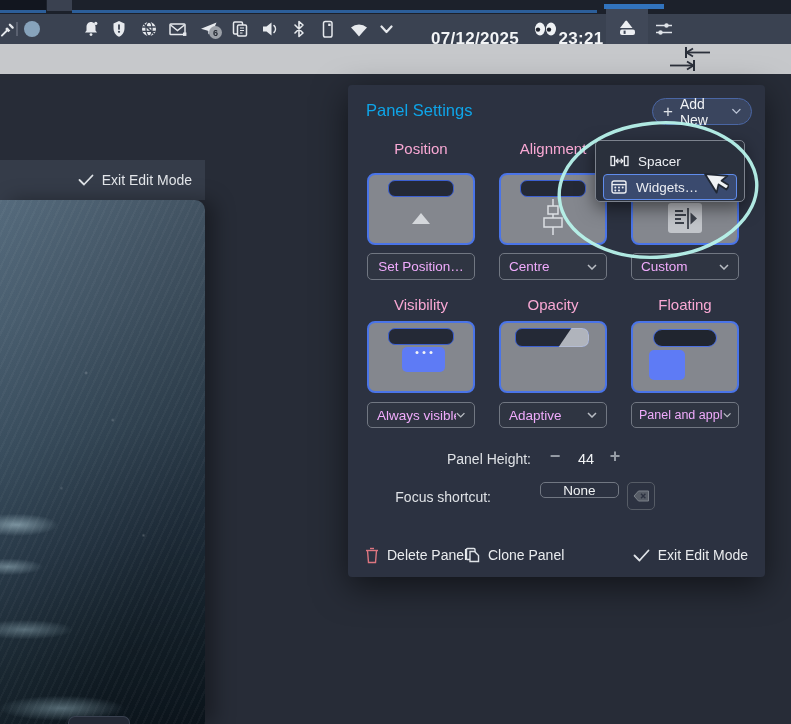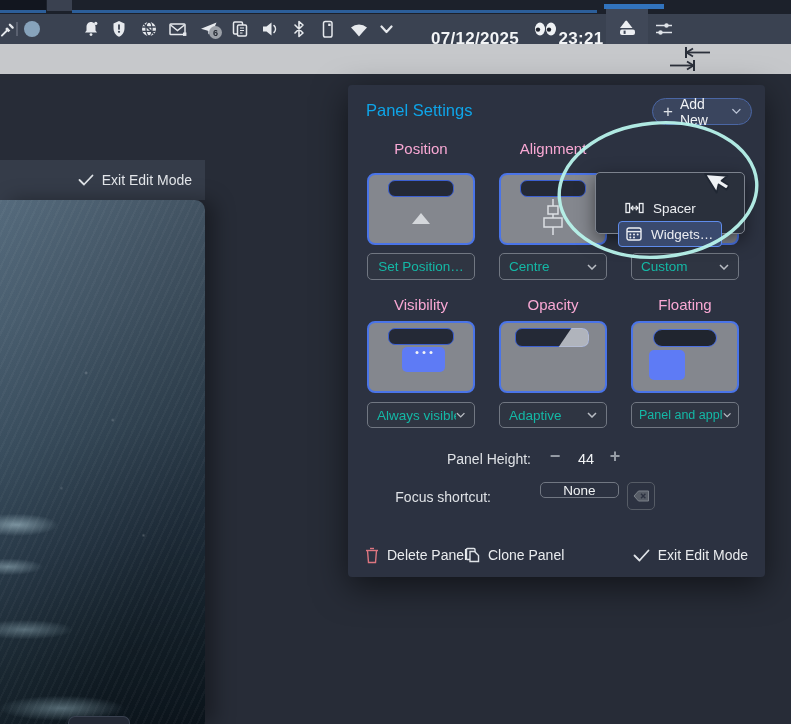--- a/index.html
+++ b/index.html
@@ -76,21 +76,21 @@
   .vis-window { position:absolute; left:33px; top:24px; width:43px; height:25px; border-radius:5px; background:#5e7bf5; }
   .vis-dots { position:absolute; left:50%; transform:translateX(-50%); top:4px; display:flex; gap:4px; }
   .vis-dots i { width:3px; height:3px; border-radius:50%; background:#f2f4f7; }
   .float-square { position:absolute; left:16px; top:27px; width:36px; height:30px; border-radius:5px; background:#5e7bf5; }
   .op-bar { left:14px; transform:none; width:74px; height:19px; }
   .op-wedge { position:absolute; right:-1px; top:-1px; bottom:-1px; width:46px;
               background:#c9cdd4; opacity:.85; border-radius:0 7px 7px 0;
               clip-path:polygon(34% 100%, 62% 0, 100% 0, 100% 100%); }
 
   .dd { position:absolute; width:108px; height:27px; top:168px; background:#2f3542; border:1px solid #717782;
-        border-radius:5px; color:#14b8a6; font-size:13.5px; display:flex; align-items:center;
+        border-radius:5px; color:#f0abfc; font-size:13.5px; display:flex; align-items:center;
         justify-content:space-between; padding:0 9px; cursor:default; }
   .dd.center { justify-content:center; }
   .dd.r2 { top:317px; height:26px; }
   .dd .ddlabel { white-space:nowrap; overflow:hidden; }
   .dd.tight { font-size:12.5px; padding:0 7px; }
 
   .ph-label { position:absolute; left:0; width:183px; top:366px; text-align:right; font-size:14px; color:#dfe2e6; }
   .step-btn { position:absolute; top:360px; width:22px; height:22px; color:#979da6; font-size:18px; font-weight:600;
               display:flex; align-items:center; justify-content:center; cursor:default; }
   .ph-value { position:absolute; left:222px; width:32px; top:366px; text-align:center; font-size:14.5px; color:#f2f4f6; }
@@ -101,21 +101,21 @@
   .clear-btn { position:absolute; left:279px; top:397px; width:28px; height:28px; border:1px solid #565c66;
                border-radius:5px; display:flex; align-items:center; justify-content:center; cursor:default; }
 
   .footer-item { position:absolute; top:457px; height:26px; display:flex; align-items:center; gap:8px;
                  font-size:14px; color:#e9ebee; cursor:default; }
   .f-delete { left:17px; } .f-clone { left:117px; } .f-exit { right:17px; }
 
   
   .menu { position:absolute; left:595px; top:140px; width:150px; height:62px; background:#2a303c;
           border:1px solid #7c828d; border-radius:5px; box-shadow:0 6px 18px rgba(0,0,0,.5);
-          padding:22px; z-index:30;margin-top:32px; }
+          padding:7px; z-index:30; }
   .menu-item { height:26px; display:flex; align-items:center; gap:9px; padding:0 7px; border-radius:4px;
                font-size:13.5px; color:#eceef2; cursor:default; }
   .menu-item.hl { background:#3a4a6e; border:1.5px solid #5f8cec; }
 
   
   .annotation { position:absolute; left:540px; top:112px; z-index:40; pointer-events:none; }
   .cursor { position:absolute; left:699px; top:170px; z-index:50; pointer-events:none; }
   svg { display:block; }
 </style>
 </head>

